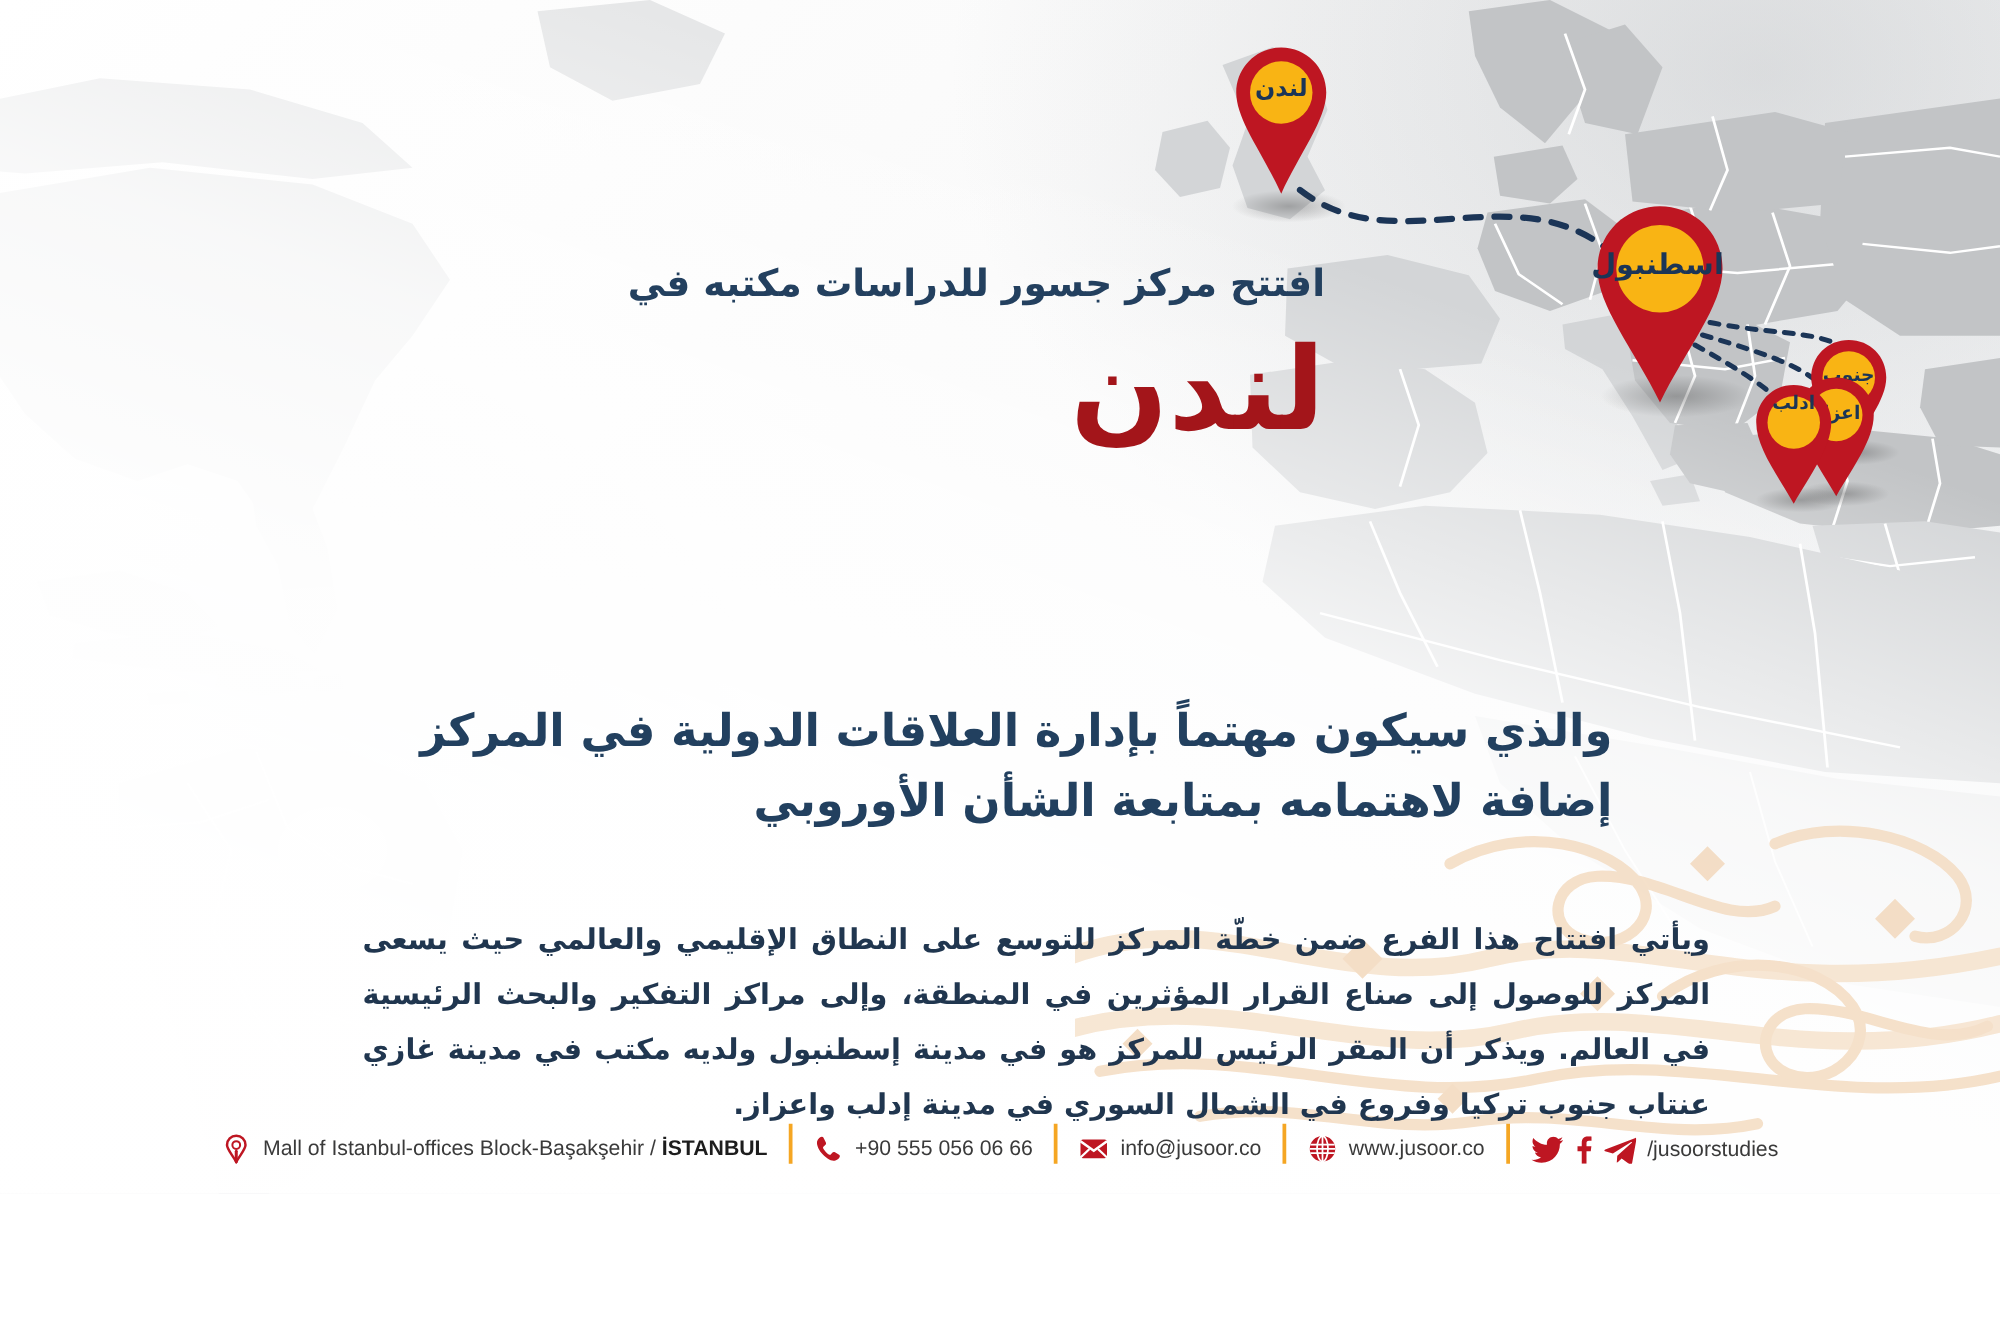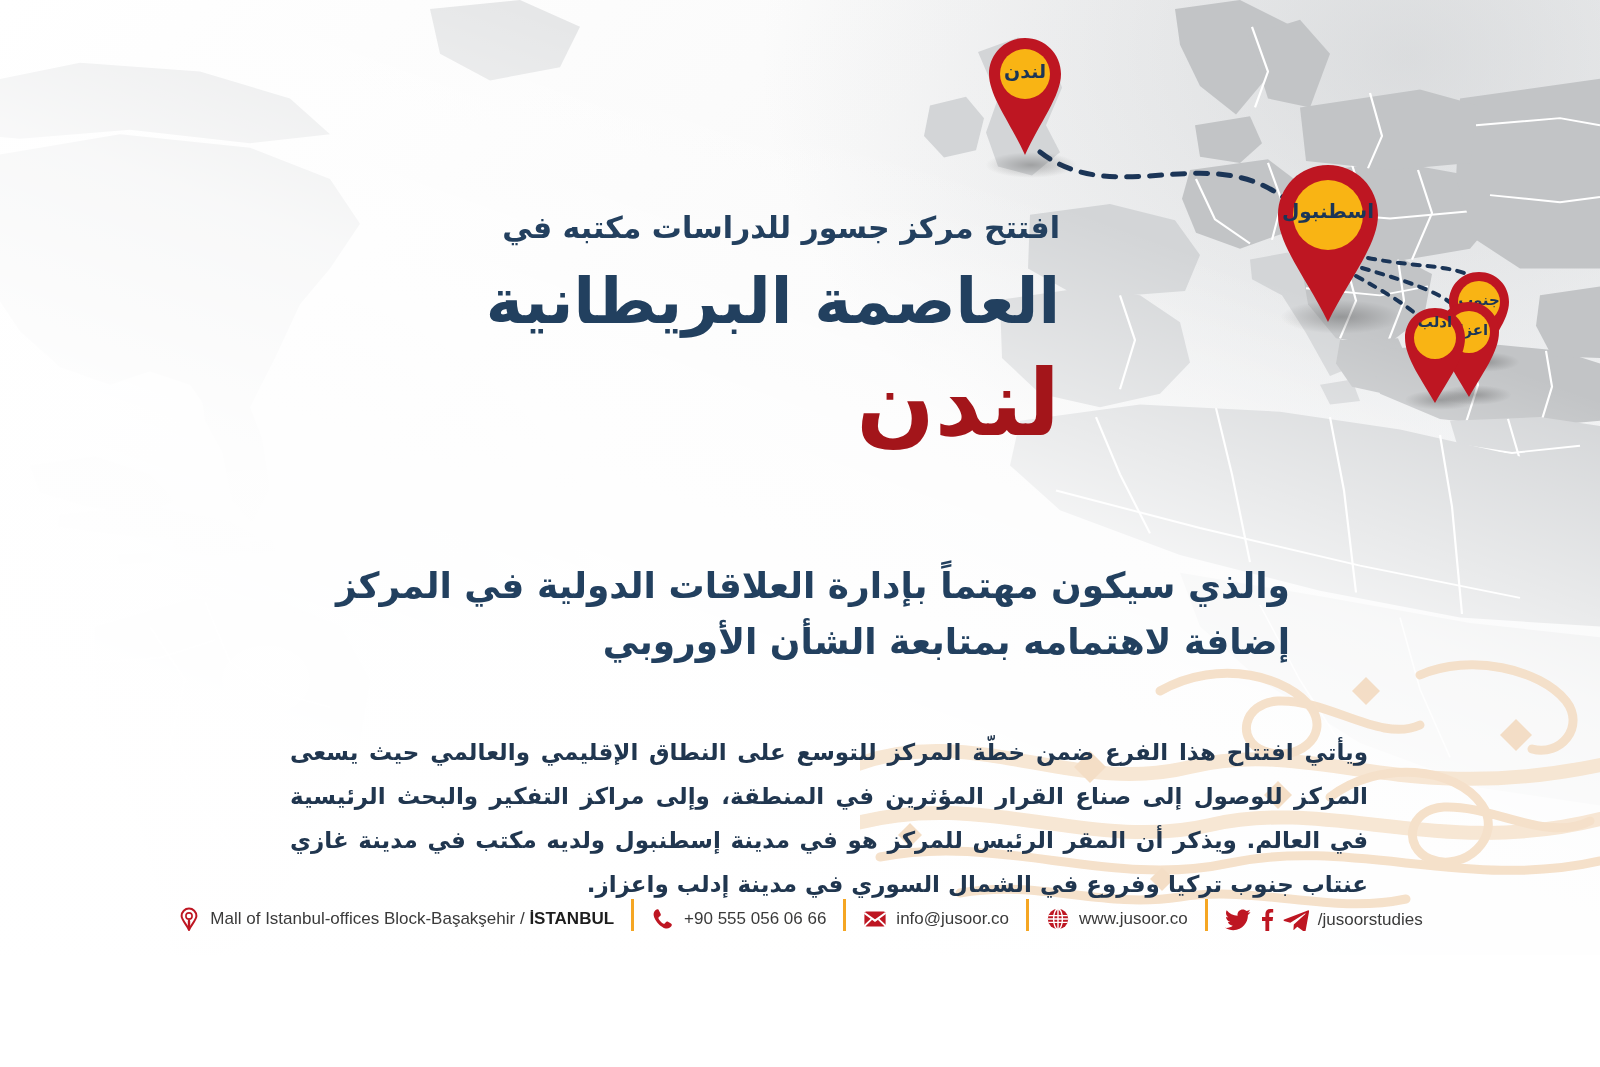--- a/index.html
+++ b/index.html
@@ -223,21 +223,21 @@
     </svg>
     <span class="pin-label" style="top:22px;font-size:19px;">لندن</span>
   </div>
 
   <div class="pin-shadow" style="left:1280px;top:300px;width:122px;height:34px;"></div>
   <div class="pin" style="left:1277px;top:165px;width:102px;height:160px;">
     <svg width="102" height="158" viewBox="0 0 102 158">
       <path d="M51,0 C23,0 1,22 1,50 C1,80 30,114 51,157 C72,114 101,80 101,50 C101,22 79,0 51,0 Z" fill="#BE1622"></path>
       <circle cx="51" cy="50" r="35" fill="#F9B414"></circle>
     </svg>
-    <span class="pin-label" style="top:34px;font-size:20px;">اسطنبول</span>
+    <span class="pin-label" style="top:34px;font-size:23px;">اسطنبول</span>
   </div>
 
   <div class="pin-shadow" style="left:1448px;top:352px;width:72px;height:20px;"></div>
   <div class="pin" style="left:1448px;top:272px;width:62px;height:92px;">
     <svg width="62" height="92" viewBox="0 0 62 92">
       <path d="M31,0 C14,0 1,13 1,30 C1,48 18,68 31,91 C44,68 61,48 61,30 C61,13 48,0 31,0 Z" fill="#BE1622"></path>
       <circle cx="31" cy="30" r="21" fill="#F9B414"></circle>
     </svg>
     <span class="pin-label" style="top:19px;font-size:15px;">جنوب</span>
   </div>
@@ -274,21 +274,20 @@
       <path class="swd" d="M492,44 L506,30 L520,44 L506,58 Z"></path>
       <path class="swd" d="M640,88 L656,72 L672,88 L656,104 Z"></path>
       <path class="swd" d="M38,188 L50,176 L62,188 L50,200 Z"></path>
       <path class="swd" d="M290,232 L302,220 L314,232 L302,244 Z"></path>
     </svg>
   </div>
 
 
   <div class="headline">
     <div class="kicker">افتتح مركز جسور للدراسات مكتبه في</div>
-    <div class="h-big">العاصمة البريطانية</div>
     <div class="h-red">لندن</div>
   </div>
 
   <div class="subhead">
     <div>والذي سيكون مهتماً بإدارة العلاقات الدولية في المركز</div>
     <div>إضافة لاهتمامه بمتابعة الشأن الأوروبي</div>
   </div>
 
   <div class="body-copy">ويأتي افتتاح هذا الفرع ضمن خطّة المركز للتوسع على النطاق الإقليمي والعالمي حيث يسعى المركز للوصول إلى صناع القرار المؤثرين في المنطقة، وإلى مراكز التفكير والبحث الرئيسية في العالم.  ويذكر أن المقر الرئيس للمركز هو في مدينة إسطنبول ولديه مكتب في مدينة غازي عنتاب جنوب تركيا وفروع في الشمال السوري في مدينة إدلب واعزاز.</div>
 

